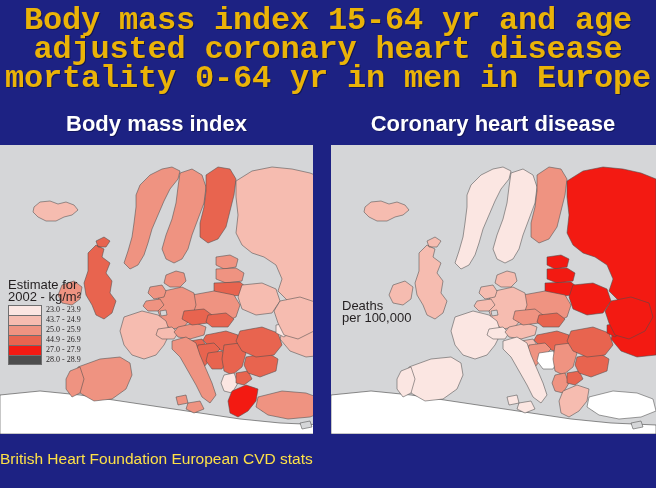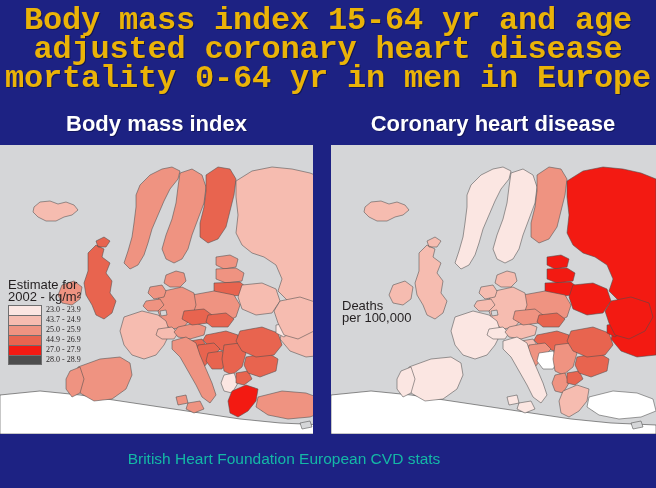--- a/index.html
+++ b/index.html
@@ -71,22 +71,22 @@
   }
   .legend-row:last-child .legend-swatch{border-bottom:1px solid #6f6f70;}
   .legend-label{
     font-size:8px;margin-left:4px;white-space:nowrap;
     color:#231f20;line-height:10px;
   }
 
   
   .footer{
     position:absolute;left:0;top:450px;width:596px;
-    text-align:center;
-    color:#14b8a6;
+    text-align:left;
+    color:#fde047;
     font-size:15.5px;
     font-family:"Liberation Sans", sans-serif;
   }
   .footer span{padding-right:28px;}
 
   
   .cty{stroke:#4d4d4d;stroke-width:.55;stroke-linejoin:round;}
   .sea{fill:#d5d6d8;}
   .out{fill:#ffffff;stroke:#333;stroke-width:.55;}
   .nodata{fill:#d5d6d8;stroke:#4d4d4d;stroke-width:.55;}

